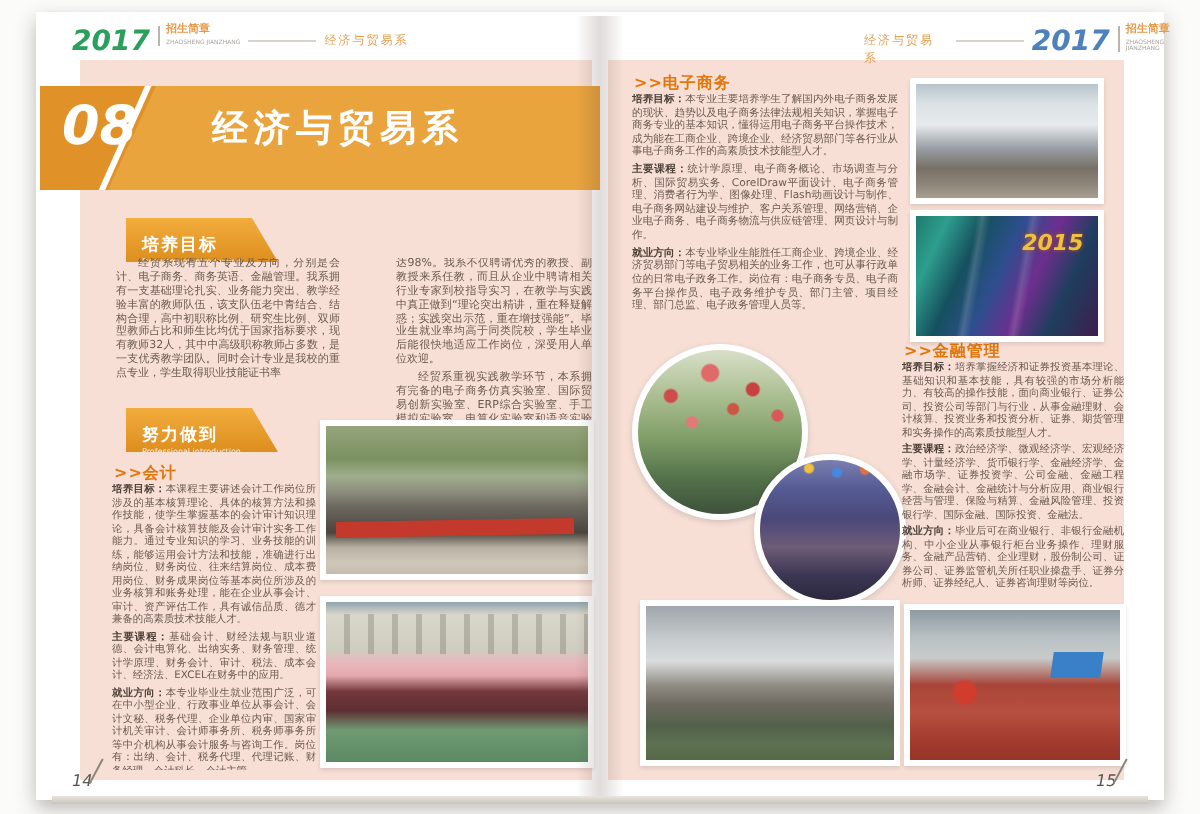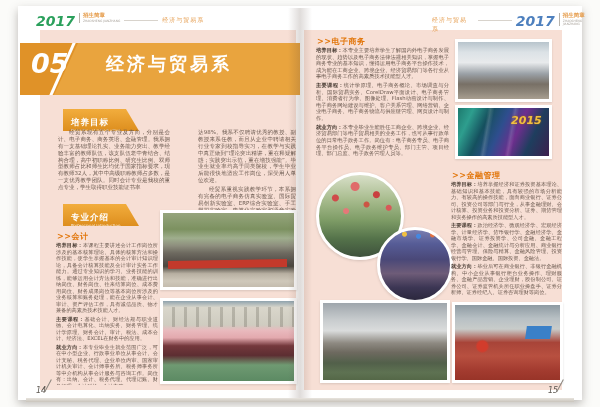--- a/index.html
+++ b/index.html
@@ -113,39 +113,39 @@
     <span class="year blue">2017</span>
     <span class="brandbox">
       <span class="brand">招生简章</span>
       <span class="brandsub">ZHAOSHENG JIANZHANG</span>
     </span>
   </div>
 
   <div id="banner">
     <div id="banner-dark"></div>
     <div id="banner-slash"></div>
-    <div id="banner-num">05</div>
+    <div id="banner-num">08</div>
     <div id="banner-title">经济与贸易系</div>
   </div>
 
   <div class="tab" style="left:63px;top:109px;">
     <span class="zh">培养目标</span>
     <span class="en">Department introduction</span>
   </div>
 
   <div class="txt" style="left:58px;top:129px;width:112px;height:84px;">
     <p class="ind">经贸系现有五个专业及方向，分别是会计、电子商务、商务英语、金融管理。我系拥有一支基础理论扎实、业务能力突出、教学经验丰富的教师队伍，该支队伍老中青结合、结构合理，高中初职称比例、研究生比例、双师型教师占比和师生比均优于国家指标要求，现有教师32人，其中中高级职称教师占多数，是一支优秀教学团队。同时会计专业是我校的重点专业，学生取得职业技能证书率</p>
   </div>
   <div class="txt" style="left:198px;top:129px;width:98px;height:84px;">
     <p>达98%。我系不仅聘请优秀的教授、副教授来系任教，而且从企业中聘请相关行业专家到校指导实习，在教学与实践中真正做到“理论突出精讲，重在释疑解惑；实践突出示范，重在增技强能”。毕业生就业率均高于同类院校，学生毕业后能很快地适应工作岗位，深受用人单位欢迎。</p>
     <p class="ind">经贸系重视实践教学环节，本系拥有完备的电子商务仿真实验室、国际贸易创新实验室、ERP综合实验室、手工模拟实验室、电算化实验室和语音实验室，还在校外建设了一批实训基地，努力做到“专业课程标准与岗位职业标准、实习与就业”无缝对接，为培养高技能的专业性人才奠定了稳固的基础。</p>
   </div>
 
   <div class="tab" style="left:63px;top:204px;">
-    <span class="zh">专业介绍</span>
+    <span class="zh">努力做到</span>
     <span class="en">Professional introduction</span>
   </div>
 
   <div class="sec-h" style="left:57px;top:231px;">&gt;&gt;会计</div>
   <div class="txt" style="left:56px;top:242px;width:102px;height:143px;font-size:5.2px;">
     <p><b>培养目标：</b><span>本课程主要讲述会计工作岗位所涉及的基本核算理论、具体的核算方法和操作技能，使学生掌握基本的会计审计知识理论，具备会计核算技能及会计审计实务工作能力。通过专业知识的学习、业务技能的训练，能够运用会计方法和技能，准确进行出纳岗位、财务岗位、往来结算岗位、成本费用岗位、财务成果岗位等基本岗位所涉及的业务核算和账务处理，能在企业从事会计、审计、资产评估工作，具有诚信品质、德才兼备的高素质技术技能人才。</span></p>
     <p><b>主要课程：</b><span>基础会计、财经法规与职业道德、会计电算化、出纳实务、财务管理、统计学原理、财务会计、审计、税法、成本会计、经济法、EXCEL在财务中的应用。</span></p>
     <p><b>就业方向：</b><span>本专业毕业生就业范围广泛，可在中小型企业、行政事业单位从事会计、会计文秘、税务代理、企业单位内审、国家审计机关审计、会计师事务所、税务师事务所等中介机构从事会计服务与咨询工作。岗位有：出纳、会计、税务代理、代理记账、财务经理、会计科长、会计主管。</span></p>
   </div>
 
@@ -173,21 +173,21 @@
   <div class="sec-h" style="left:452px;top:170px;">&gt;&gt;金融管理</div>
   <div class="txt" style="left:451px;top:181px;width:111px;height:119px;font-size:5.2px;">
     <p><b>培养目标：</b><span>培养掌握经济和证券投资基本理论、基础知识和基本技能，具有较强的市场分析能力、有较高的操作技能，面向商业银行、证券公司、投资公司等部门与行业，从事金融理财、会计核算、投资业务和投资分析、证券、期货管理和实务操作的高素质技能型人才。</span></p>
     <p><b>主要课程：</b><span>政治经济学、微观经济学、宏观经济学、计量经济学、货币银行学、金融经济学、金融市场学、证券投资学、公司金融、金融工程学、金融会计、金融统计与分析应用、商业银行经营与管理、保险与精算、金融风险管理、投资银行学、国际金融、国际投资、金融法。</span></p>
     <p><b>就业方向：</b><span>毕业后可在商业银行、非银行金融机构、中小企业从事银行柜台业务操作、理财服务、金融产品营销、企业理财，股份制公司、证券公司、证券监管机关所任职业操盘手、证券分析师、证券经纪人、证券咨询理财等岗位。</span></p>
   </div>
 
   <div class="ph" style="left:455px;top:39px;width:97px;height:63px;">
     <div class="ph-i bgA"></div>
   </div>
-  <div class="ph" style="left:455px;top:105px;width:97px;height:54px;">
+  <div class="ph" style="left:455px;top:105px;width:97px;height:66px;">
     <div class="ph-i bgB">
       <span class="stage-year">2015</span>
     </div>
   </div>
   <div class="ph" style="left:320px;top:300px;width:130px;height:83px;">
     <div class="ph-i bgG"></div>
   </div>
   <div class="ph" style="left:452px;top:302px;width:111px;height:81px;">
     <div class="ph-i bgR">
         <div class="tent"></div>

